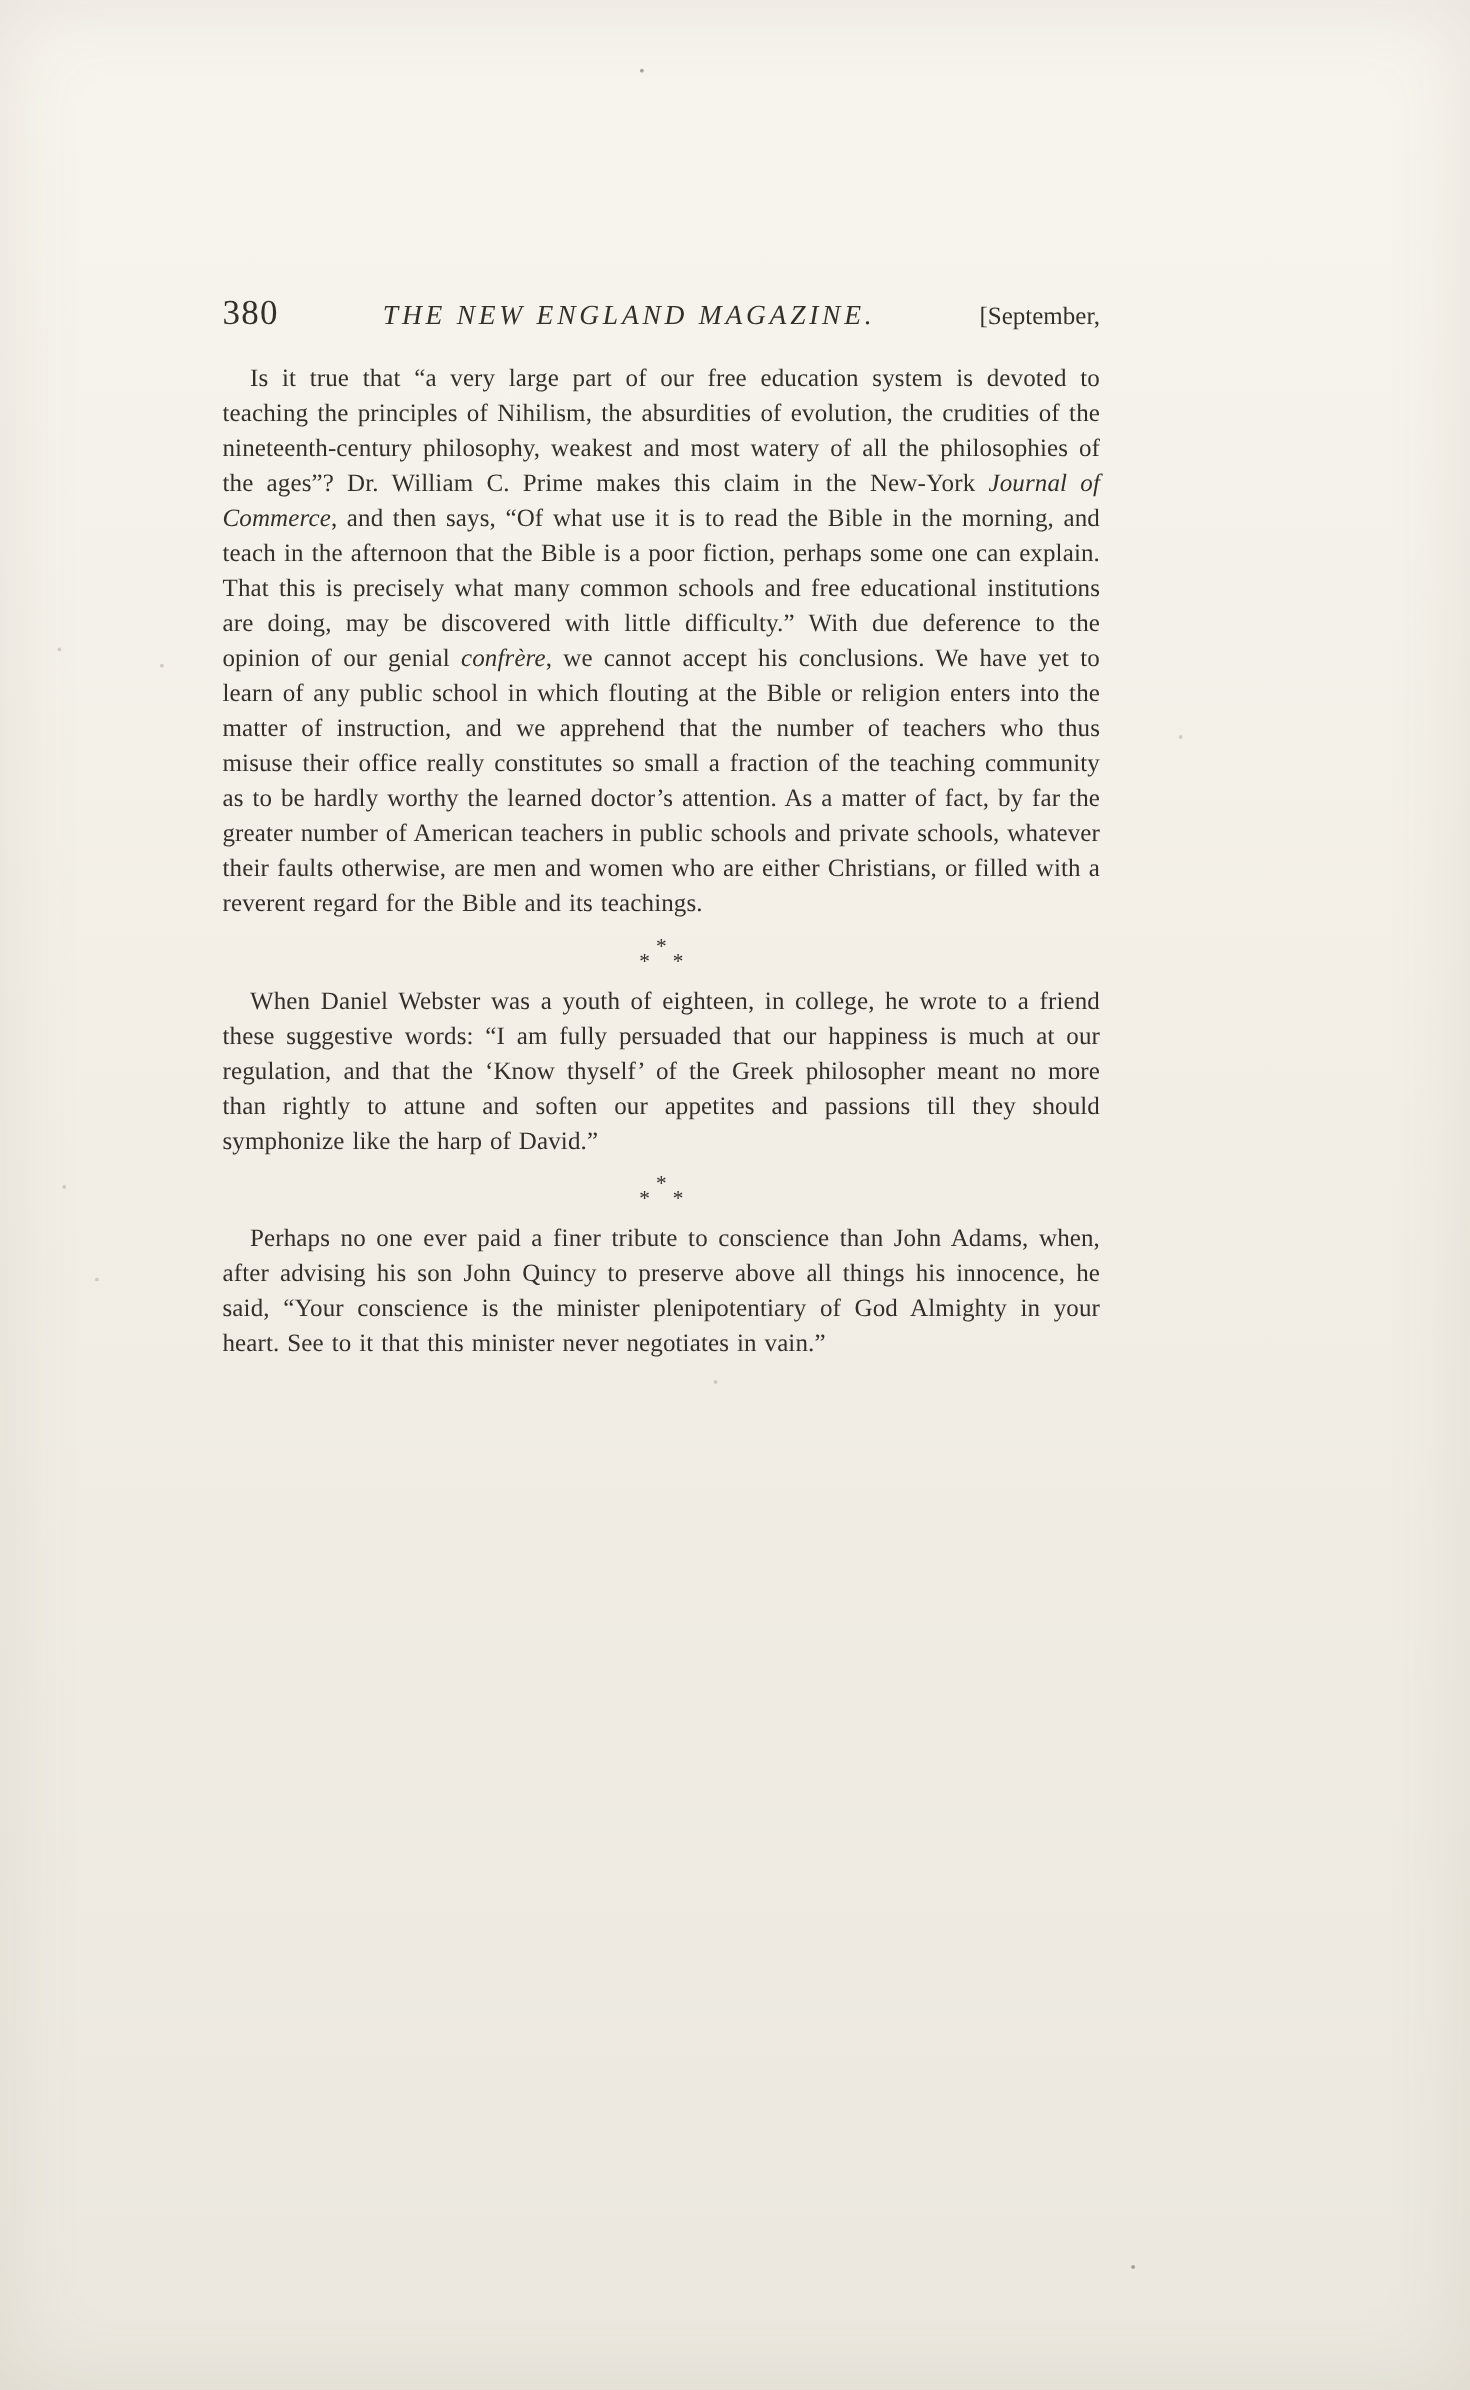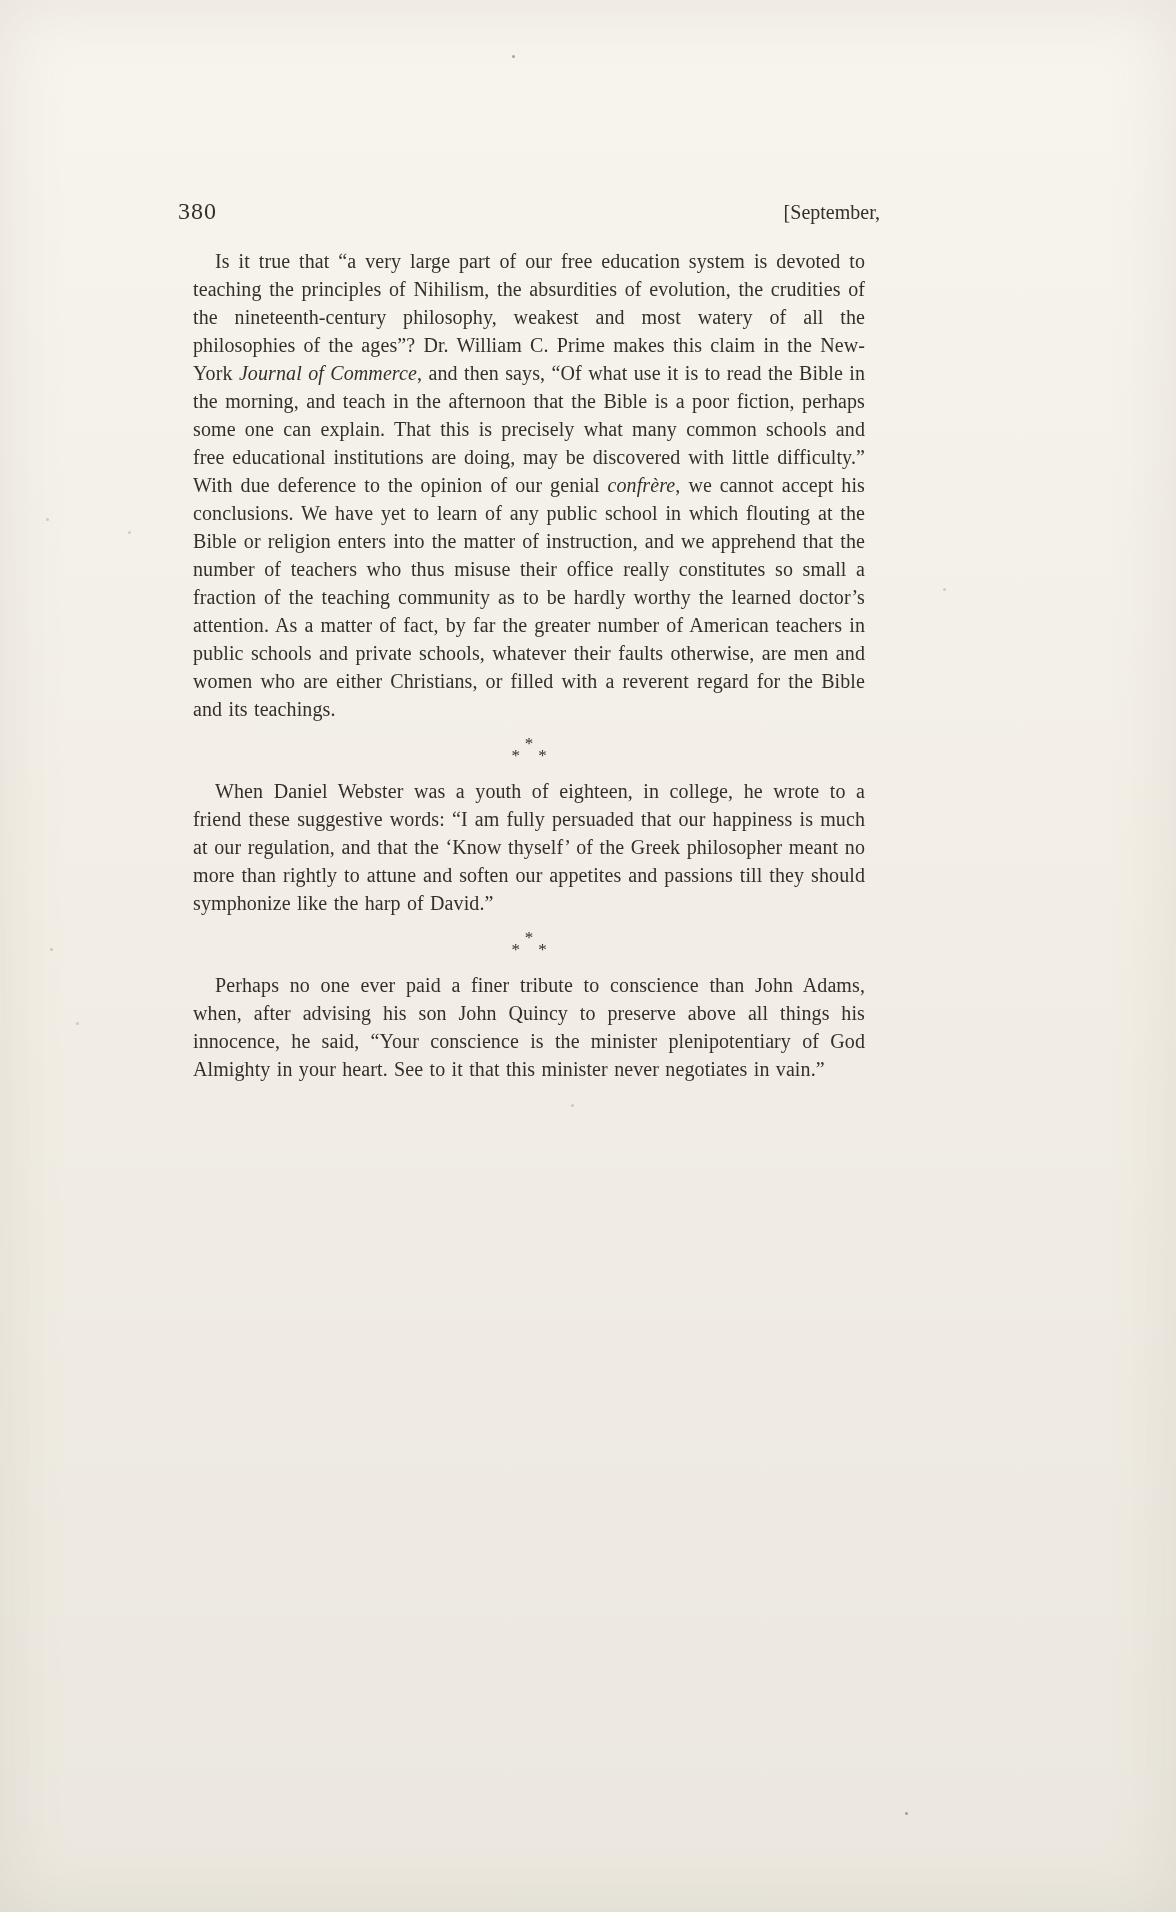--- a/index.html
+++ b/index.html
@@ -28,34 +28,35 @@
     top:198px;
     width:702px;
   }
   .page-header{
     display:flex;
     align-items:baseline;
     justify-content:space-between;
     margin-bottom:22px;
   }
   .page-number{
-    font-size:24px;
+    font-size:28px;
     letter-spacing:1px;
+    margin-top:37px;
   }
   .journal-title{
     font-style:italic;
     font-size:22px;
     letter-spacing:3px;
     white-space:nowrap;
   }
   .issue-label{
     font-size:20px;
   }
   .article p.para{
-    margin:15px;
+    margin:0;
     font-size:20px;
     line-height:28px;
     text-align:justify;
     text-indent:22px;
     word-spacing:0.06em;
     letter-spacing:0.1px;
   }
   .article p.para .italic{
     font-style:italic;
   }
@@ -94,20 +95,21 @@
   <div class="speck faint" style="left:943px;top:588px;"></div>
   <div class="speck faint" style="left:50px;top:948px;"></div>
   <div class="speck faint" style="left:76px;top:1022px;"></div>
   <div class="speck faint" style="left:571px;top:1104px;"></div>
   <div class="speck" style="left:905px;top:1812px;"></div>
 
   <div class="content">
 
     <div class="page-header">
       <span class="page-number">380</span>
+      <span class="journal-title">THE NEW ENGLAND MAGAZINE.</span>
       <span class="issue-label">[September,</span>
     </div>
 
     <div class="article">
 
     <p class="para"><span>Is it true that “a very large part of our free education system is devoted to teaching the principles of Nihilism, the absurdities of evolution, the crudities of the nineteenth-century philosophy, weakest and most watery of all the philosophies of the ages”?  Dr. William C. Prime makes this claim in the New-York </span><span class="italic">Journal of Commerce</span><span>, and then says, “Of what use it is to read the Bible in the morning, and teach in the afternoon that the Bible is a poor fiction, perhaps some one can explain.  That this is precisely what many common schools and free educational institutions are doing, may be discovered with little difficulty.”  With due deference to the opinion of our genial </span><span class="italic">confrère</span><span>, we cannot accept his conclusions.  We have yet to learn of any public school in which flouting at the Bible or religion enters into the matter of instruction, and we apprehend that the number of teachers who thus misuse their office really constitutes so small a fraction of the teaching community as to be hardly worthy the learned doctor’s attention.  As a matter of fact, by far the greater number of American teachers in public schools and private schools, whatever their faults otherwise, are men and women who are either Christians, or filled with a reverent regard for the Bible and its teachings.</span></p>
         <div class="asterism">
           <span class="ast-top">*</span>
           <span class="ast-bottom">* *</span>
         </div>

